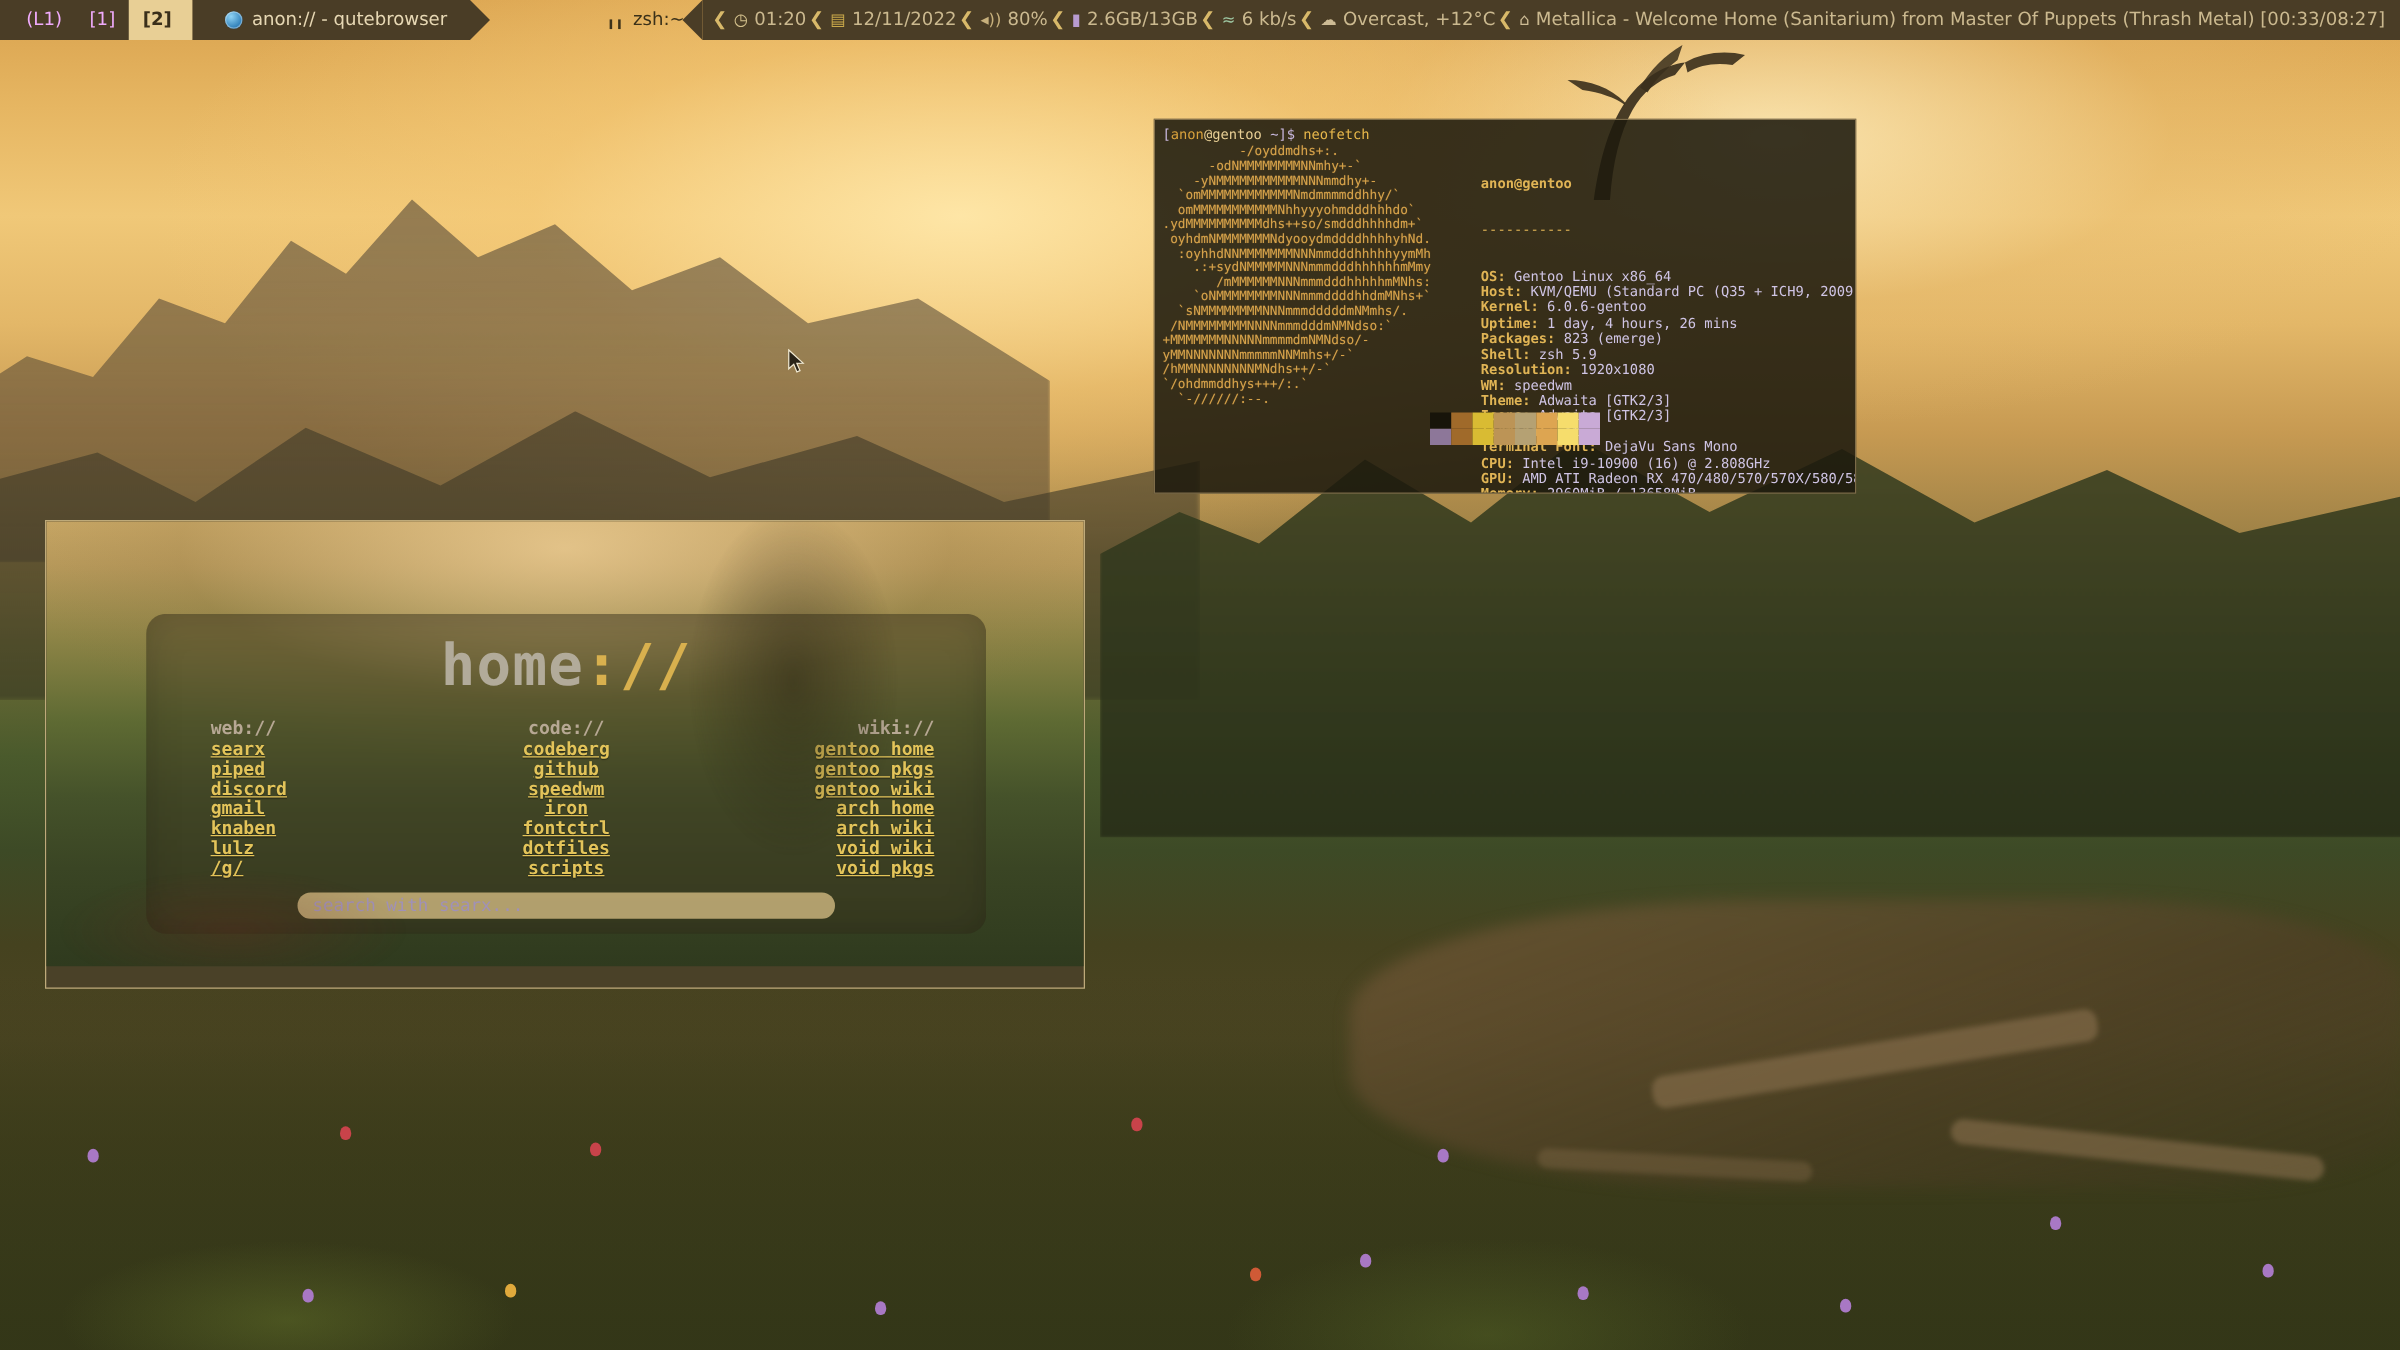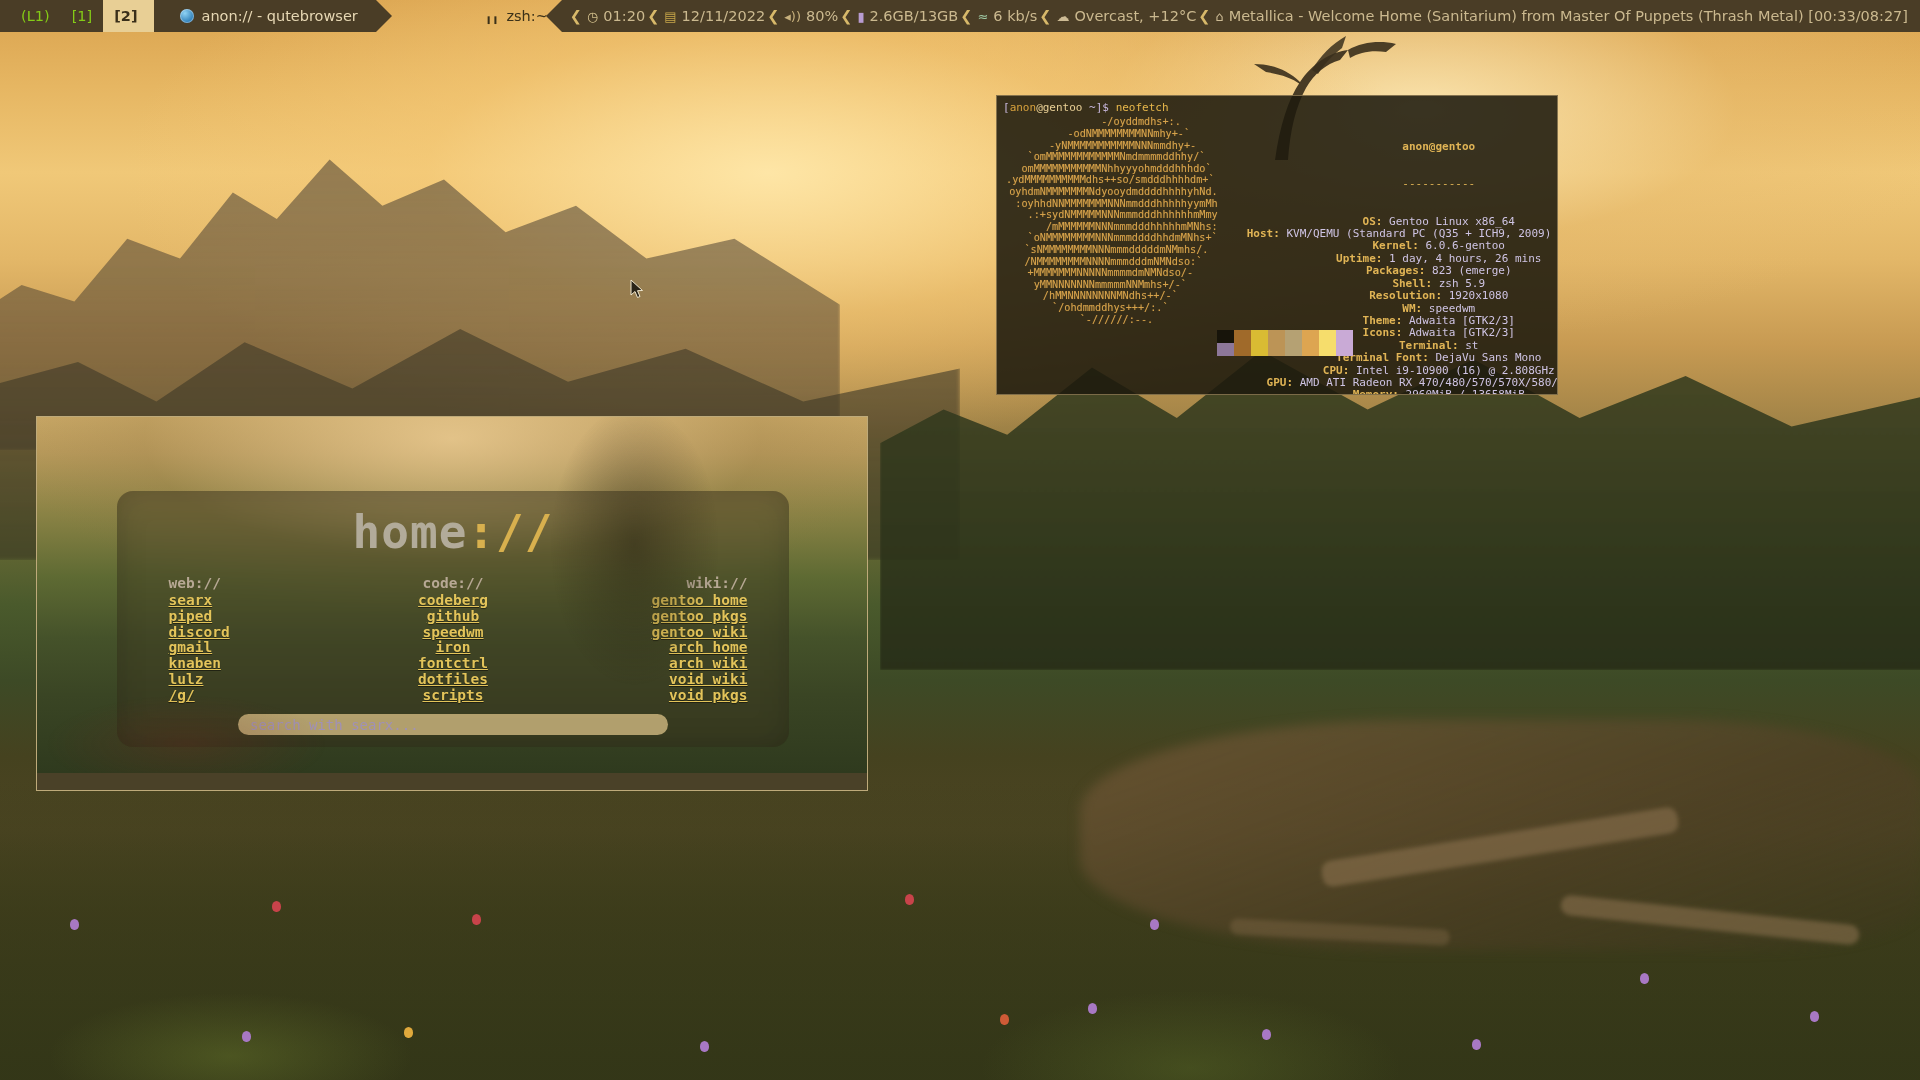--- a/index.html
+++ b/index.html
@@ -78,21 +78,21 @@
     display:flex; align-items:stretch;
     font-family:"DejaVu Sans", sans-serif; font-size:14.5px;
     color:#e7d8b4; z-index:40;
   }
   #bar-left{
     background:#4a3d26; display:flex; align-items:stretch;
     padding-left:10px;
   }
   .tagbox{
     display:flex; align-items:center; padding:0 11px;
-    color:#84cc16; position:relative;
+    color:#f0abfc; position:relative;
   }
   .tagbox.sel{
     background:#e8cf95; color:#3a2f1a; font-weight:bold;
     padding-right:16px;
   }
   .tagbox.sel::after{
     content:""; position:absolute; right:-14px; top:0;
     border-top:16px solid transparent; border-bottom:16px solid transparent;
     border-left:14px solid #e8cf95;
   }
@@ -132,35 +132,35 @@
   .globe{
     width:14px; height:14px; border-radius:50%;
     background:radial-gradient(circle at 35% 30%, #8fd3f4, #2f7fb8 70%);
     box-shadow:inset 0 0 0 1px rgba(255,255,255,.35);
     display:inline-block;
   }
   .tglyph{ font-size:13px; letter-spacing:-1px; }
 
   
   #term{
-    position:absolute; left:996px; top:95px; width:562px; height:300px;
+    position:absolute; left:923px; top:95px; width:562px; height:300px;
     background:rgba(30,26,14,.88);
     border:1px solid rgba(196,170,118,.55);
     font-family:"DejaVu Sans Mono", monospace;
     font-size:11px; line-height:12.4px;
     z-index:30; overflow:hidden;
   }
   #term-inner{ padding:6px 6px 0 6px; position:relative; height:100%; }
   #term-prompt-line{ white-space:pre; }
   .p-brkt{ color:#c8b7dd; }
   .p-user{ color:#d8a13c; }
   .p-at{ color:#e8cf95; }
   .p-host{ color:#e8cf95; }
   .p-cmd{ color:#e8b84b; }
-  #term-body{ display:flex; gap:4px; margin-top:2px;text-align:center; }
+  #term-body{ display:flex; gap:15px; margin-top:2px; }
   #ascii{
     white-space:pre; color:#d6a24a; font-size:10.2px; line-height:11.6px;
     letter-spacing:0px; text-shadow:0 0 1px rgba(214,162,74,.4);
   }
   #info{ margin-left:25px; font-size:11px; line-height:12.4px; white-space:pre; }
   .ikey{ color:#e0b455; font-weight:bold; }
   .ival{ color:#cfc4e4; }
   #info .title{ color:#e0b455; font-weight:bold; }
   #info .rule{ color:#e0b455; }
   #palette{ position:absolute; left:220px; bottom:38px; }

